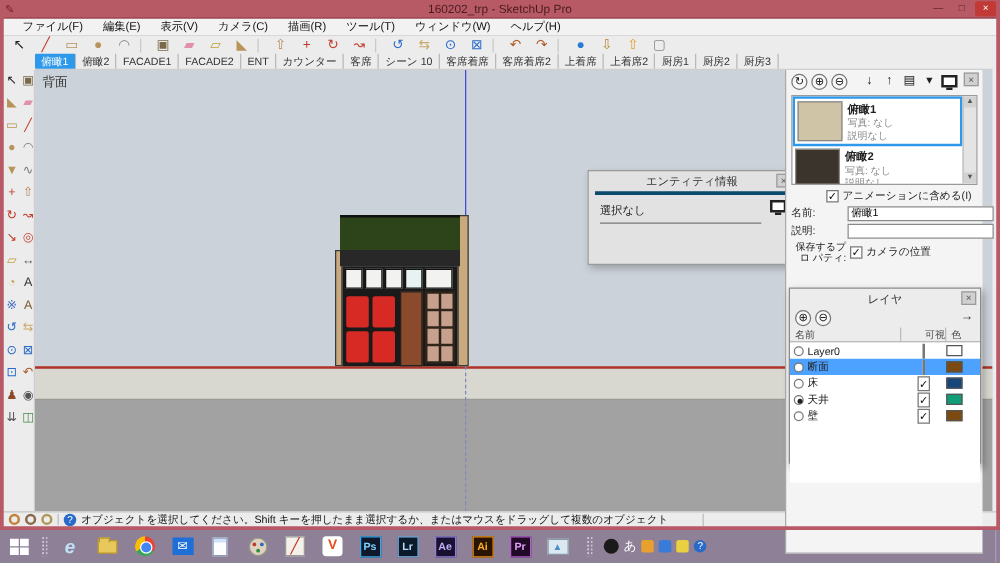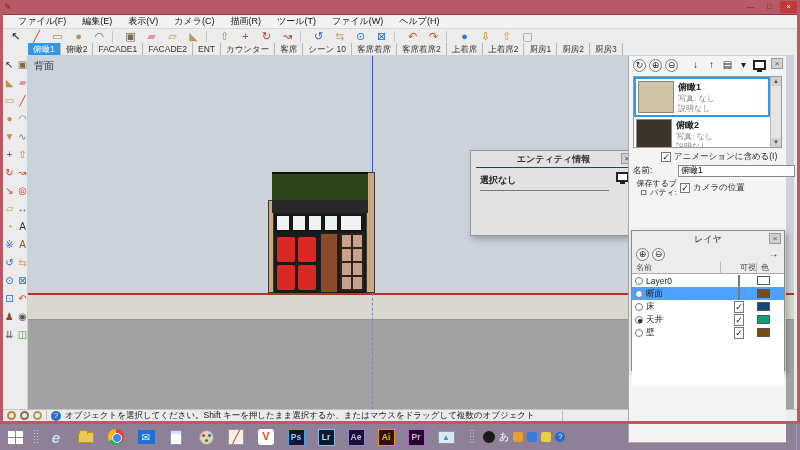--- a/index.html
+++ b/index.html
@@ -40,24 +40,24 @@
   .vp-blue-axis-dash { position:absolute; left:344px; top:237px; height:116px; width:0; border-left:1px dashed #8089b8; }
   .vp-viewlabel { position:absolute; left:6px; top:3px; font-size:10px; color:#333; }
 
   
   .m { position:absolute; }
   .m-clerestory { background:#f2f2f0; border:1px solid #111; }
   .m-redcell { background:#d82a24; border-radius:2px; }
 
   
   .panel { background:#e2e2e2; border:1px solid #9a9a9a; box-shadow:2px 3px 6px rgba(0,0,0,.25); }
-  .entity-info { position:absolute; left:470px; top:150px; width:167px; height:86px; z-index:5;font-weight:bold; }
+  .entity-info { position:absolute; left:470px; top:136px; width:167px; height:76px; z-index:5; }
   .p-title { position:relative; height:16px; text-align:center; font-size:9px; color:#333; line-height:16px; }
   .p-close { position:absolute; right:3px; top:2px; width:12px; height:11px; background:#d0d0d0; border:1px solid #9a9a9a; color:#555; font-size:8px; line-height:9px; text-align:center; }
-  .ei-body { margin:0 5px; border-top:1px solid #0c4a6e; position:relative; height:60px; }
+  .ei-body { margin:0 5px; border-top:3px solid #0c4a6e; position:relative; height:60px; }
   .ei-selection { position:absolute; left:4px; top:6px; right:22px; font-size:9px; color:#222; border-bottom:1px solid #777; padding-bottom:3px; }
   .icon-monitor { position:absolute; width:13px; height:10px; border:2px solid #222; background:#fff; }
   .icon-monitor::after { content:""; position:absolute; left:2px; bottom:-4px; width:5px; height:2px; background:#222; }
   .ei-body .icon-monitor { right:2px; top:4px; }
 
   
   .tray { position:absolute; left:628px; top:56px; width:158px; height:387px; background:#f4f4f4; border-left:1px solid #aaa; border-bottom:1px solid #aaa; z-index:6; }
   .sc-toolbar { display:flex; align-items:center; height:18px; padding:0 4px; gap:3px; }
   .sc-btn { width:13px; height:13px; border:1px solid #777; border-radius:50%; font-size:9px; line-height:11px; text-align:center; color:#222; background:#f8f8f8; }
   .sc-btn.flat { border:none; background:none; border-radius:0; font-size:10px; }
@@ -128,35 +128,36 @@
   .tray-sq { width:10px; height:10px; border-radius:2px; }
   .tb-corner { position:absolute; right:0; top:0; width:4px; height:26px; border-left:1px solid #a99cb2; }
 </style>
 </head>
 <body>
 
 <div id="screen">
 
   <div class="titlebar">
     <span class="title-app-icon">✎</span>
+    <span class="title-text">160202_trp - SketchUp Pro</span>
     <span class="win-controls">
       <span class="win-btn">—</span>
       <span class="win-btn">□</span>
       <span class="win-btn close">×</span>
     </span>
   </div>
 
   <div class="menubar">
     <span class="menu-item">ファイル(F)</span>
       <span class="menu-item">編集(E)</span>
       <span class="menu-item">表示(V)</span>
       <span class="menu-item">カメラ(C)</span>
       <span class="menu-item">描画(R)</span>
       <span class="menu-item">ツール(T)</span>
-      <span class="menu-item">ファイル(W)</span>
+      <span class="menu-item">ウィンドウ(W)</span>
       <span class="menu-item">ヘルプ(H)</span>
   </div>
 
   <div class="toolbar-top">
     <span class="tt-tool" style="color: rgb(34, 34, 34);">↖</span>
       <span class="tt-tool" style="color: rgb(194, 59, 42);">╱</span>
       <span class="tt-tool" style="color: rgb(184, 147, 90);">▭</span>
       <span class="tt-tool" style="color: rgb(184, 147, 90);">●</span>
       <span class="tt-tool" style="color: rgb(119, 119, 119);">◠</span>
       <span class="tt-tool sep"></span>
@@ -320,20 +321,24 @@
     <div class="sc-form">
       <div class="sc-row" style="padding-left:28px;">
         <span class="chkbox">✓</span>
         <span>アニメーションに含める(I)</span>
       </div>
       <div class="sc-row">
         <span class="sc-label">名前:</span>
         <input class="sc-input" value="俯瞰1" style="">
       </div>
       <div class="sc-row">
+        <span class="sc-label">説明:</span>
+        <input class="sc-input" value="" style="">
+      </div>
+      <div class="sc-row">
         <span class="sc-prop-label">保存するプロ パティ:</span>
         <span class="chkbox">✓</span>
         <span>カメラの位置</span>
       </div>
     </div>
 
     <div class="layers">
       <div class="p-title">レイヤ</div>
       <span class="p-close">×</span>
       <div class="ly-toolbar">

